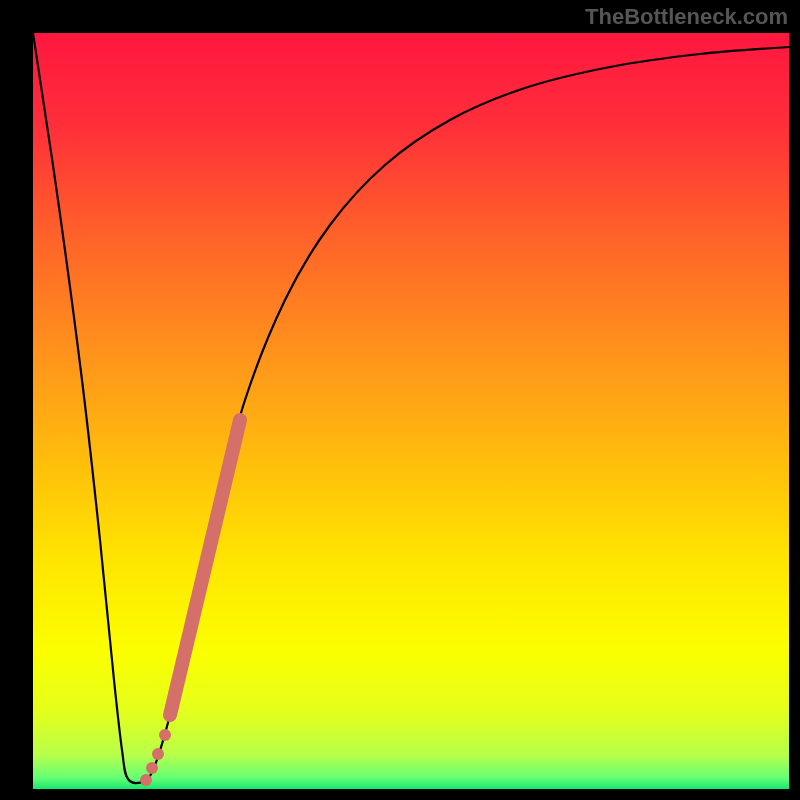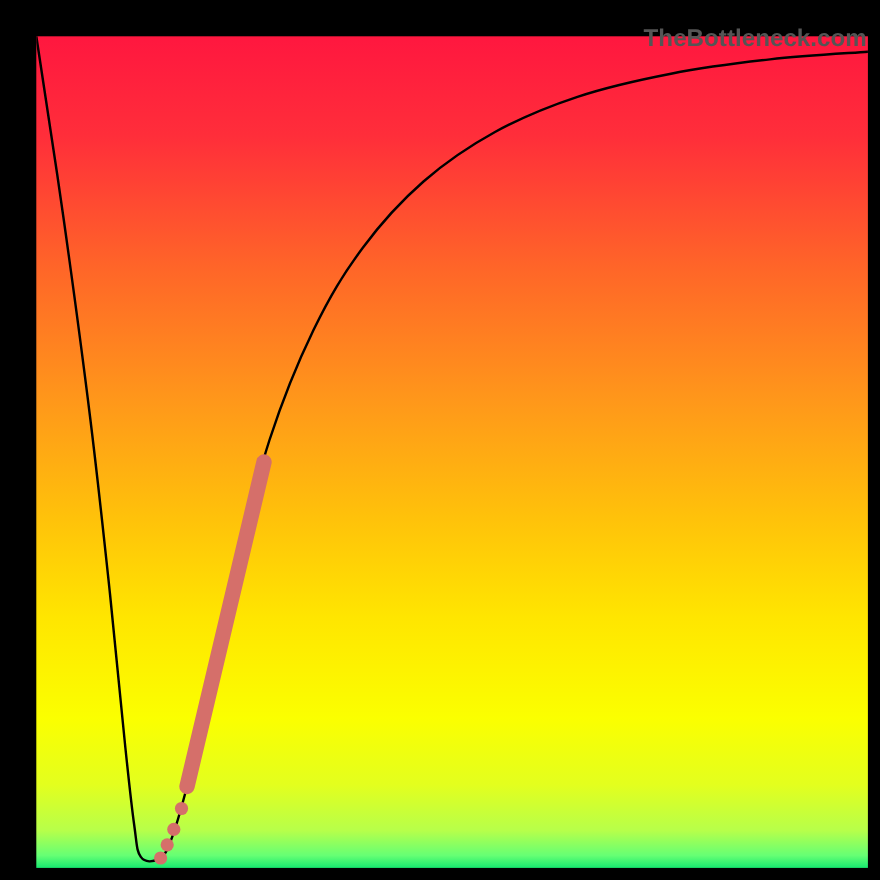--- a/index.html
+++ b/index.html
@@ -19,21 +19,20 @@
   .watermark {
     position: absolute;
     top: 4px;
     right: 12px;
     color: #555;
     font-family: Arial, Helvetica, sans-serif;
     font-size: 22px;
     font-weight: 600;
     z-index: 5;
     user-select: none;
-    margin-top: 18px;
   }
   svg {
     position: absolute;
     top: 0;
     left: 0;
   }
 </style>
 </head>
 <body>
 <div class="frame">

